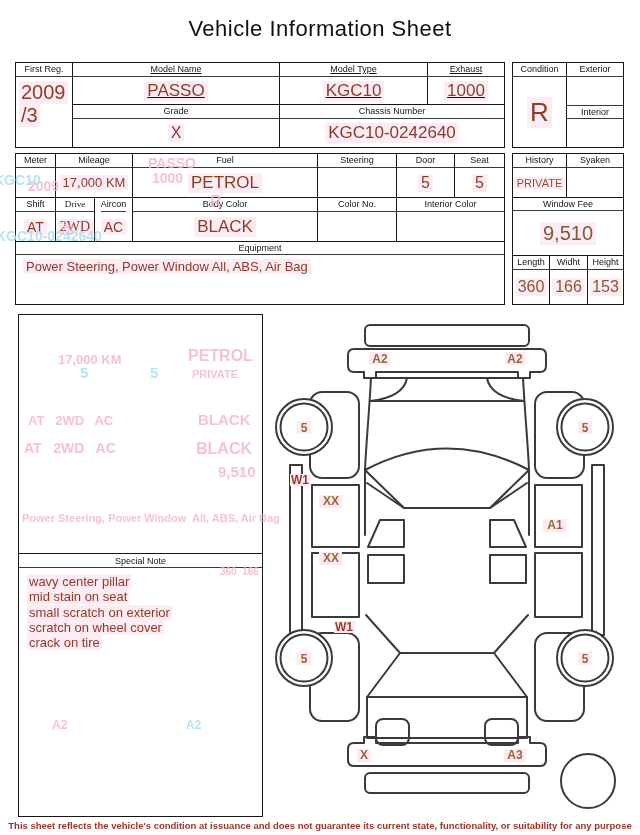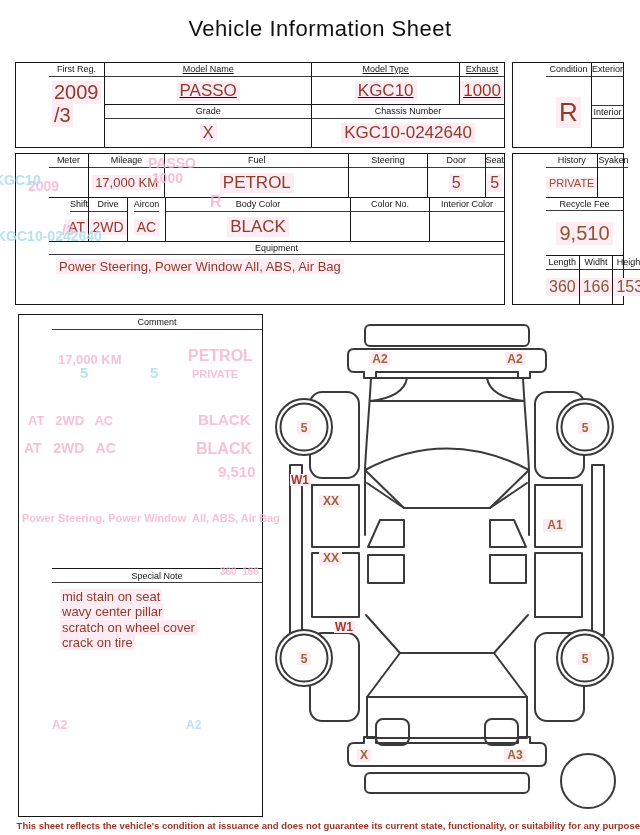--- a/index.html
+++ b/index.html
@@ -7,21 +7,21 @@
   body { font-family:"Liberation Sans", sans-serif; }
   .page {
     position:relative; width:640px; height:835px; margin:0 auto;
     background:#ffffff; overflow:hidden; color:#111;
   }
   .title {
     position:absolute; top:16px; left:0; width:640px; text-align:center;
     font-size:22px; letter-spacing:.5px; color:#101010;
   }
   
-  .box { position:absolute; border:1.6px solid #161616; display:flex; background:transparent;padding-left:33px; }
+  .box { position:absolute; border:1.6px solid #161616; display:flex; background:transparent; }
   .col { display:flex; flex-direction:column; }
   .row { display:flex; }
   .br { border-right:1.6px solid #161616; }
   .bb { border-bottom:1.6px solid #161616; }
   .hdr {
     flex:none; height:14px; line-height:13px; text-align:center;
     font-size:9px; color:#141414; border-bottom:1px solid #3a3a3a;
     white-space:nowrap; overflow:hidden;
   }
   .hdr.topline { border-top:1px solid #3a3a3a; }
@@ -45,21 +45,21 @@
     stroke:#3a3a3a; stroke-width:2; fill:none; stroke-linejoin:round; stroke-linecap:round;
   }
   .diagram .wheel { fill:#ffffff; }
   .diagram .mark { fill:#fdeaf2; stroke:none; }
   .diagram text {
     stroke:none; fill:#9b6535; font-size:12px; font-weight:bold;
     font-family:"Liberation Sans", sans-serif; text-anchor:middle;
   }
   .diagram text.red { fill:#9e3b2b; }
   .disclaimer {
-    position:absolute; left:0; top:820px; width:640px; text-align:right;
+    position:absolute; left:0; top:820px; width:640px; text-align:center;
     font-size:9.5px; font-weight:600; color:#9e3428; white-space:nowrap;
   }
 </style>
 </head>
 <body>
 
 <div class="page">
 
   <div class="title">Vehicle Information Sheet</div>
 
@@ -153,27 +153,27 @@
           </div>
       </div>
       <div class="col" style="flex:1;">
         <div class="hdr">Seat</div>
         <div class="vcell">
             <span class="hl fs16">5</span>
           </div>
       </div>
     </div>
     <div class="row bb" style="height:44px;">
-      <div class="col br" style="width:40px;align-items:flex-end;">
+      <div class="col br" style="width:40px;">
         <div class="hdr">Shift</div>
         <div class="vcell">
             <span class="hl fs14">AT</span>
           </div>
       </div>
-      <div class="col br" style="width:39px;">
+      <div class="col br" style="width:39px;font-family:Liberation Serif, serif;">
         <div class="hdr">Drive</div>
         <div class="vcell">
             <span class="hl fs14">2WD</span>
           </div>
       </div>
       <div class="col br" style="width:38px;align-items:center;">
         <div class="hdr">Aircon</div>
         <div class="vcell">
             <span class="hl fs14">AC</span>
           </div>
@@ -205,21 +205,21 @@
         <div class="hdr">History</div>
         <div class="vcell">
             <span class="hl fs11 brown">PRIVATE</span>
           </div>
       </div>
       <div class="col" style="flex:1;">
         <div class="hdr">Syaken</div>
         <div class="vcell"></div>
       </div>
     </div>
-    <div class="hdr" style="height:13px;">Recycle Fee</div>
+    <div class="hdr" style="height:13px;">Window Fee</div>
     <div class="vcell bb" style="flex:none; height:45px;">
       <span class="hl fs20 brown">9,510</span>
     </div>
     <div class="row" style="flex:1;">
       <div class="col br" style="width:37px;">
         <div class="hdr">Length</div>
         <div class="vcell">
             <span class="hl fs16 brown">360</span>
           </div>
       </div>
@@ -232,26 +232,26 @@
       <div class="col" style="flex:1;">
         <div class="hdr">Height</div>
         <div class="vcell">
             <span class="hl fs16 brown">153</span>
           </div>
       </div>
     </div>
   </div>
 
   <div class="box col" style="left:18px; top:314px; width:245px; height:503px;">
-    <div class="hdr" style="height:15px; line-height:14px;">Comment</div>
     <div style="height:238px;"></div>
     <div class="hdr" style="height:15px; line-height:14px; border-top:1.6px solid #161616;">Special Note</div>
     <div class="notes">
+      <div><span class="hl">wavy center pillar</span></div>
       <div><span class="hl">mid stain on seat</span></div>
-      <div><span class="hl">wavy center pillar</span></div>
+      <div><span class="hl">small scratch on exterior</span></div>
       <div><span class="hl">scratch on wheel cover</span></div>
       <div><span class="hl">crack on tire</span></div>
     </div>
   </div>
 
   <svg class="diagram" width="364" height="500" viewBox="0 0 364 500">
 
     <rect x="95" y="10" width="164" height="21" rx="5"></rect>
 
     <path d="M84,34 H270 Q276,34 276,40 V51 Q276,57 270,57 H260 V63 H248 V57 H106 V63 H94 V57 H84 Q78,57 78,51 V40 Q78,34 84,34 Z"></path>

